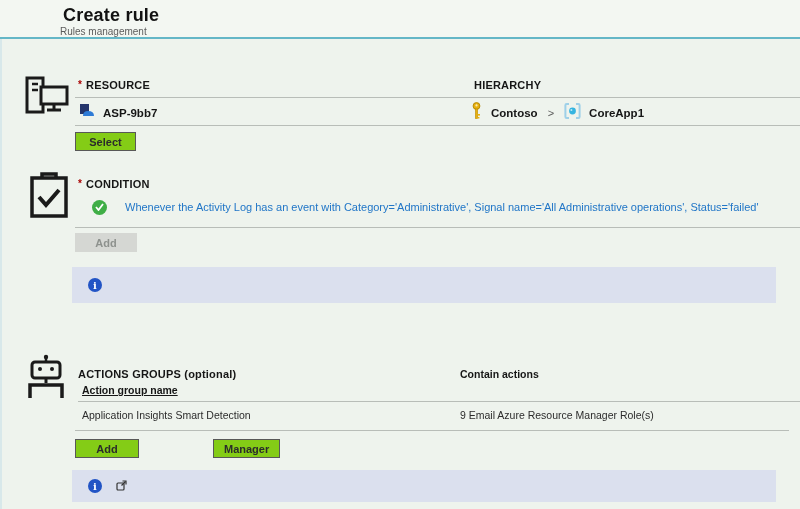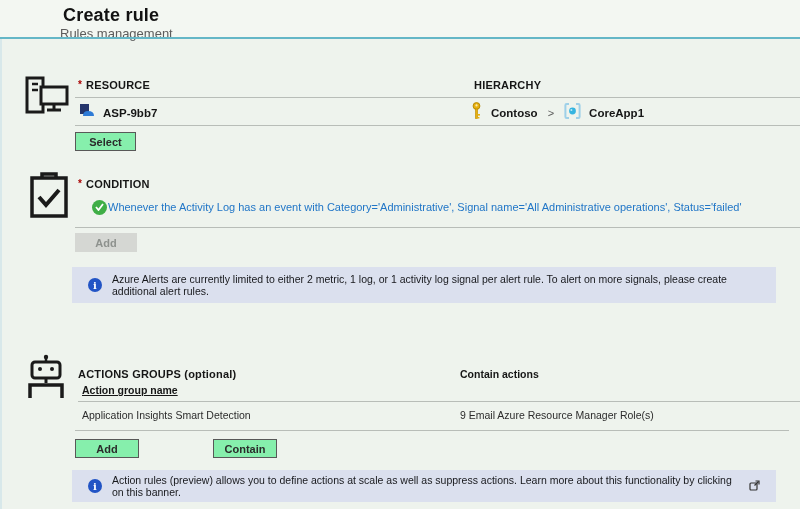--- a/index.html
+++ b/index.html
@@ -22,43 +22,43 @@
   .content-left-border {
     position:absolute; top:39px; bottom:0; left:0; width:2px;
     background:#d8e8ea;
   }
   .page-title {
     position:absolute; left:63px; top:5px;
     font-size:18px; font-weight:bold; color:#121212; letter-spacing:0.2px;
   }
   .page-subtitle {
     position:absolute; left:60px; top:26px;
-    font-size:13px; color:#5c5c5c;
+    font-size:10px; color:#5c5c5c;
   }
   .section-label {
     position:absolute; font-size:11px; font-weight:bold; color:#161616;
     letter-spacing:0.2px; white-space:nowrap;
   }
   .req { color:#a90000; margin-right:4px; font-size:10px; vertical-align:1px; }
   .hr { position:absolute; height:1px; background:#b8bdb8; }
   .row { position:absolute; display:flex; align-items:center; gap:8px; white-space:nowrap; }
   .row .name { font-size:11.5px; font-weight:bold; color:#161616; }
   .row .sep { font-size:11px; color:#5a5a5a; padding:0 2px; }
   .btn {
     position:absolute; height:19px; display:flex; align-items:center; justify-content:center;
-    background:#86efac; border:1.5px solid #585858; font-family:"Liberation Sans",sans-serif;
+    background:#84cc16; border:1.5px solid #585858; font-family:"Liberation Sans",sans-serif;
     font-size:11px; font-weight:bold; color:#2b2b2b; cursor:pointer; padding:0 10px;
   }
   .btn-disabled {
     position:absolute; height:19px; display:flex; align-items:center; justify-content:center;
     background:#d5d7d3; border:none; font-family:"Liberation Sans",sans-serif;
     font-size:11px; font-weight:bold; color:#8d918d; padding:0 10px;
   }
   .condition-row {
-    position:absolute; display:flex; align-items:center; gap:1px; white-space:nowrap;
+    position:absolute; display:flex; align-items:center; gap:18px; white-space:nowrap;
   }
   .condition-text { font-size:11px; color:#2176c7; }
   .check-circle {
     width:15px; height:15px; border-radius:50%; background:#3fae46;
     display:flex; align-items:center; justify-content:center; flex:0 0 auto;
   }
   .check-circle svg { display:block; }
   .banner {
     position:absolute; left:72px; width:704px; background:#dbe0ee;
     display:flex; align-items:center; gap:10px; padding:0 16px;
@@ -160,21 +160,20 @@
   </span>
   <span class="condition-text">Whenever the Activity Log has an event with Category='Administrative', Signal name='All Administrative operations', Status='failed'</span>
 </div>
 
 <div class="hr" style="top:227px; left:75px; right:0;"></div>
 
 <button class="btn-disabled" style="left:75px; top:233px; min-width:62px;">Add</button>
 
 <div class="banner" style="top:267px; height:36px;">
   <span class="info-circle">i</span>
-  <span class="txt">Azure Alerts are currently limited to either 2 metric, 1 log, or 1 activity log signal per alert rule. To alert on more signals, please create additional alert rules.</span>
 </div>
 
 <div class="sec-icon" style="left:24px; top:354px;">
   <svg width="44" height="46" viewBox="0 0 44 46">
     <line x1="22" y1="8" x2="22" y2="3" stroke="#1a1a1a" stroke-width="2.5"></line>
     <circle cx="22" cy="3" r="2.2" fill="#1a1a1a"></circle>
     <rect x="8" y="8" width="28" height="16" rx="3" fill="none" stroke="#1a1a1a" stroke-width="3"></rect>
     <circle cx="16" cy="15" r="2" fill="#1a1a1a"></circle>
     <circle cx="28" cy="15" r="2" fill="#1a1a1a"></circle>
     <line x1="22" y1="24" x2="22" y2="29" stroke="#1a1a1a" stroke-width="3"></line>
@@ -188,25 +187,24 @@
 <div class="table-header" style="left:460px; top:368px;">Contain actions</div>
 
 <div class="hr" style="top:401px; left:78px; right:0;"></div>
 
 <div class="table-cell" style="left:82px; top:409px;">Application Insights Smart Detection</div>
 <div class="table-cell" style="left:460px; top:409px;">9 Email Azure Resource Manager Role(s)</div>
 
 <div class="hr" style="top:430px; left:75px; right:11px;"></div>
 
 <button class="btn" style="left:75px; top:439px; min-width:64px;">Add</button>
-<button class="btn" style="left:213px; top:439px; min-width:64px;">Contain</button>
+<button class="btn" style="left:213px; top:439px; min-width:64px;">Manager</button>
 
 <div class="banner" style="top:470px; height:32px;">
   <span class="info-circle">i</span>
-  <span class="txt" style="flex:0 1 auto;">Action rules (preview) allows you to define actions at scale as well as suppress actions. Learn more about this functionality by clicking on this banner.</span>
   <span class="ext-link">
     <svg width="11" height="11" viewBox="0 0 11 11">
       <rect x="1" y="3" width="7" height="7" rx="1" fill="none" stroke="#333" stroke-width="1.2"></rect>
       <line x1="5.5" y1="5.5" x2="9.5" y2="1.5" stroke="#333" stroke-width="1.2"></line>
       <path d="M6.5 1 h3.5 v3.5" fill="none" stroke="#333" stroke-width="1.2"></path>
     </svg>
   </span>
 </div>
 
 </body></html>

